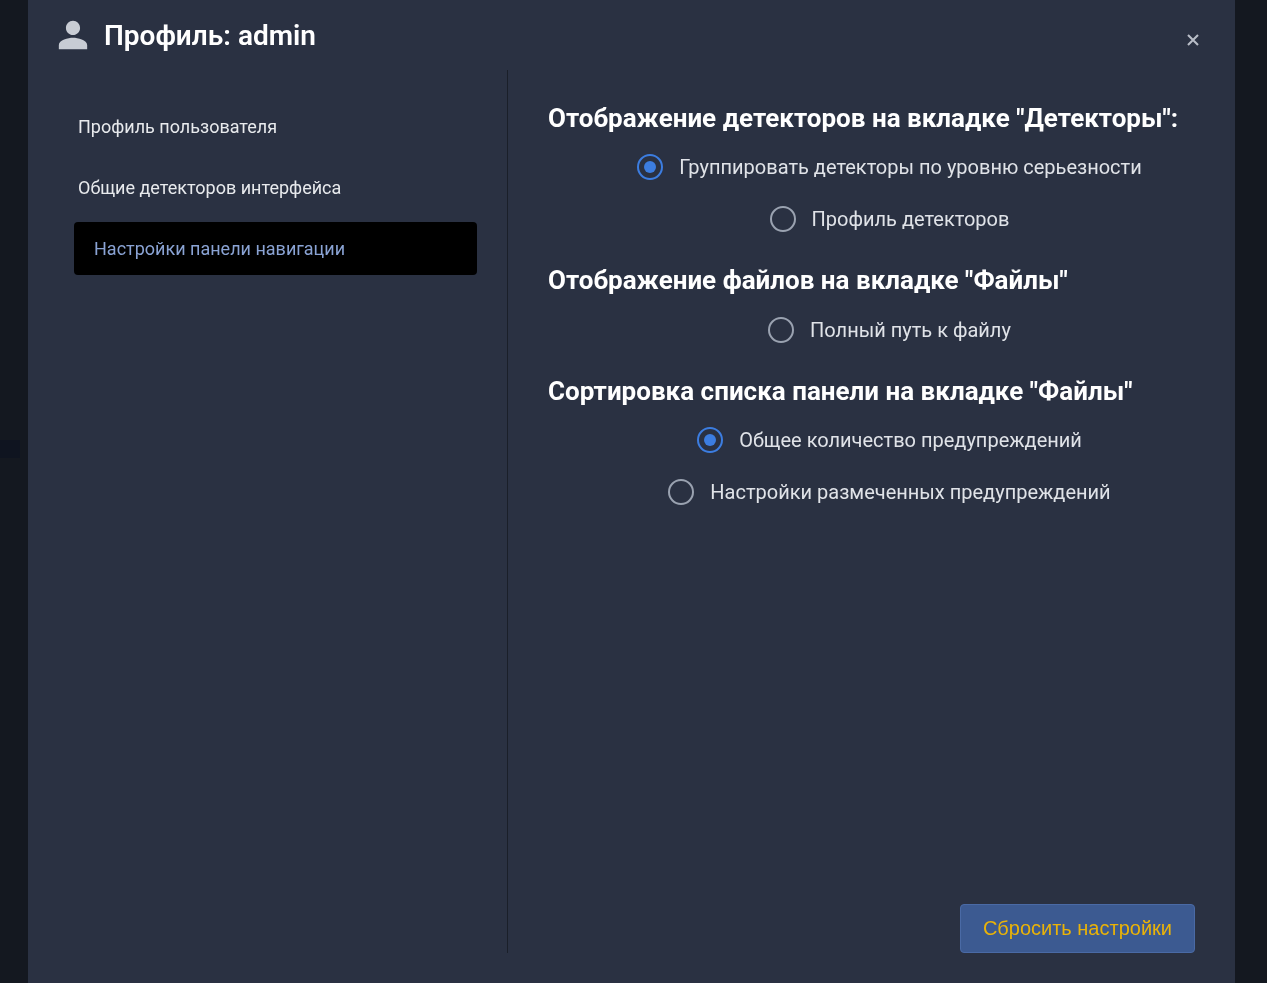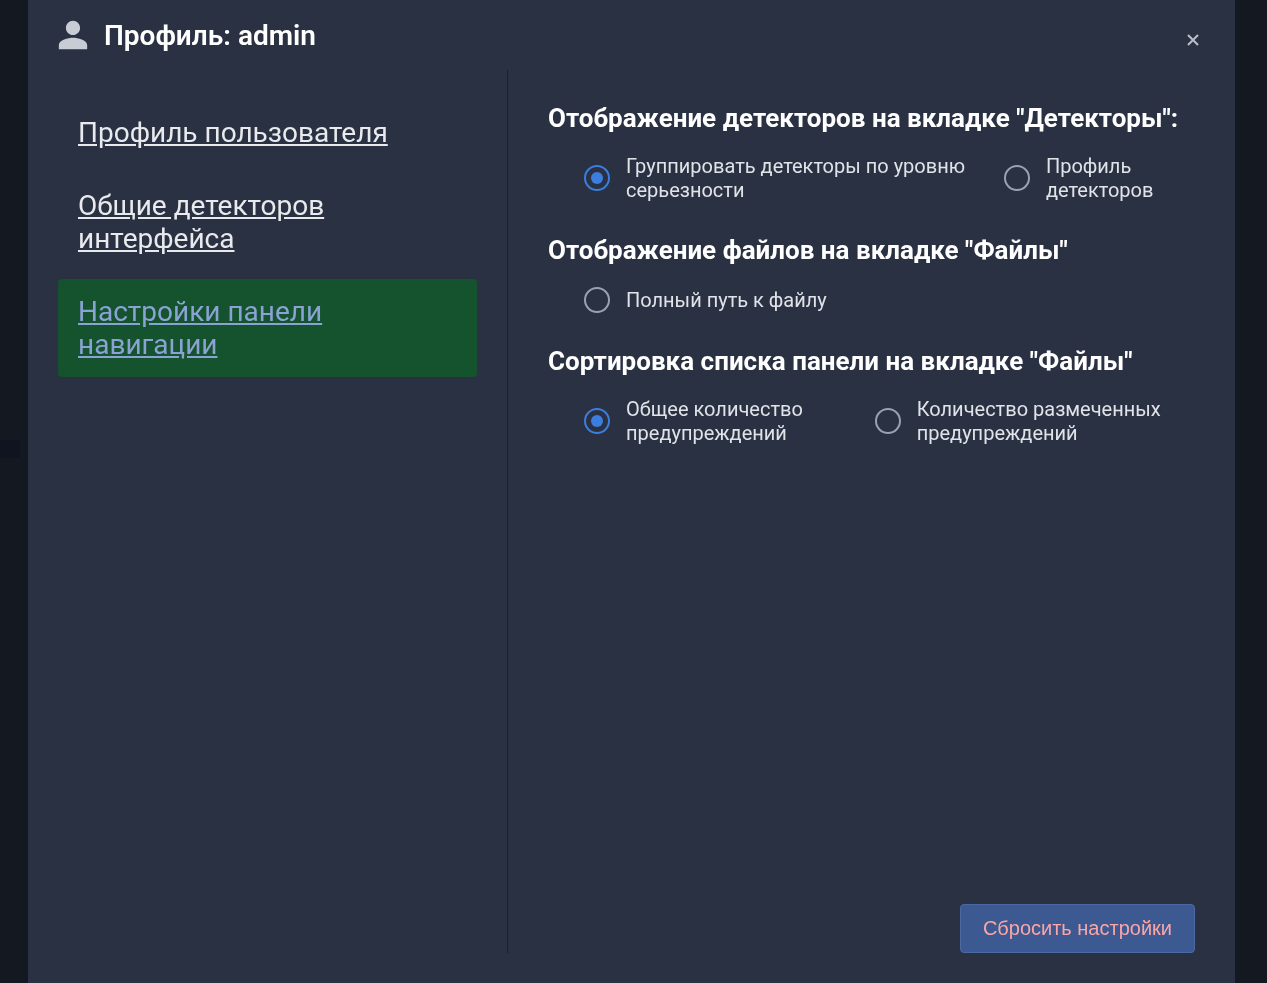--- a/index.html
+++ b/index.html
@@ -72,29 +72,29 @@
 .sidebar {
   width: 480px;
   border-right: 1px solid #1a1f29;
   padding: 30px 30px 0 30px;
   display: flex;
   flex-direction: column;
   gap: 8px;
 }
 .nav-item {
   padding: 16px 20px;
-  font-size: 28px;
+  font-size: 18px;
   color: #e8eaed;
   border-radius: 4px;
   cursor: pointer;
-  text-decoration: underline;
 }
 .nav-item.active {
-  background: #14532d;
+  background: #000000;
   color: #8aa3d4;
+  margin-left: 16px;
 }
 .content {
   flex: 1;
   padding: 30px 40px 0 40px;
   display: flex;
   flex-direction: column;
   overflow: auto;
 }
 .description {
   font-size: 20px;
@@ -108,22 +108,23 @@
 .section-title {
   font-size: 26px;
   font-weight: 700;
   color: #ffffff;
   line-height: 1.4;
   margin-bottom: 18px;
 }
 .radio-group {
   padding-left: 36px;
   display: flex;
-  flex-direction: row;
-  gap: 18px;
+  flex-direction: column;
+  gap: 26px;
+  align-items: center;
 }
 .radio-option {
   display: flex;
   align-items: center;
   gap: 16px;
   cursor: pointer;
 }
 .radio-circle {
   width: 26px;
   height: 26px;
@@ -150,21 +151,21 @@
   color: #e0e3e8;
 }
 .footer {
   margin-top: auto;
   display: flex;
   justify-content: flex-end;
   padding: 20px 0 0 0;
 }
 .reset-btn {
   background: #3c5a91;
-  color: #fca5a5;
+  color: #eab308;
   border: 1px solid #4a6aa5;
   padding: 12px 22px;
   font-size: 20px;
   border-radius: 4px;
   cursor: pointer;
 }
 </style>
 </head>
 <body>
 
@@ -232,21 +233,21 @@
         <div class="section-title">Сортировка списка панели на вкладке "Файлы"</div>
         <div class="radio-group">
           <div class="radio-option">
             <span class="radio-circle checked">
                 <span class="radio-dot"></span>
               </span>
             <span class="radio-label">Общее количество предупреждений</span>
           </div>
           <div class="radio-option">
             <span class="radio-circle"></span>
-            <span class="radio-label">Количество размеченных предупреждений</span>
+            <span class="radio-label">Настройки размеченных предупреждений</span>
           </div>
         </div>
       </div>
 
       <div class="footer">
         <button class="reset-btn">Сбросить настройки</button>
       </div>
     </div>
   </div>
 </div>

